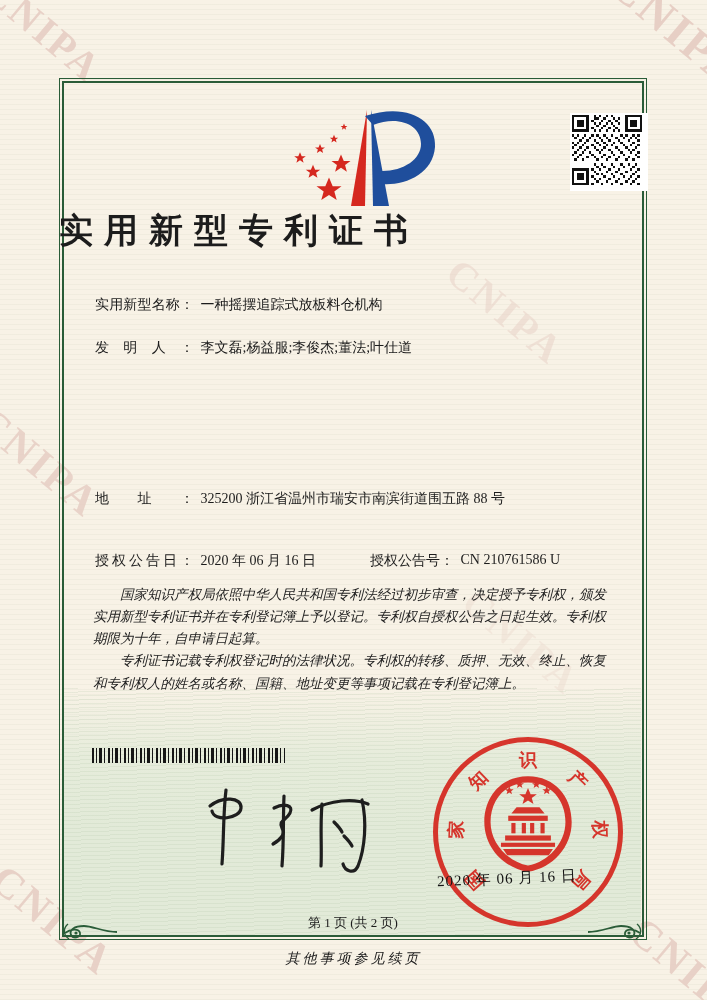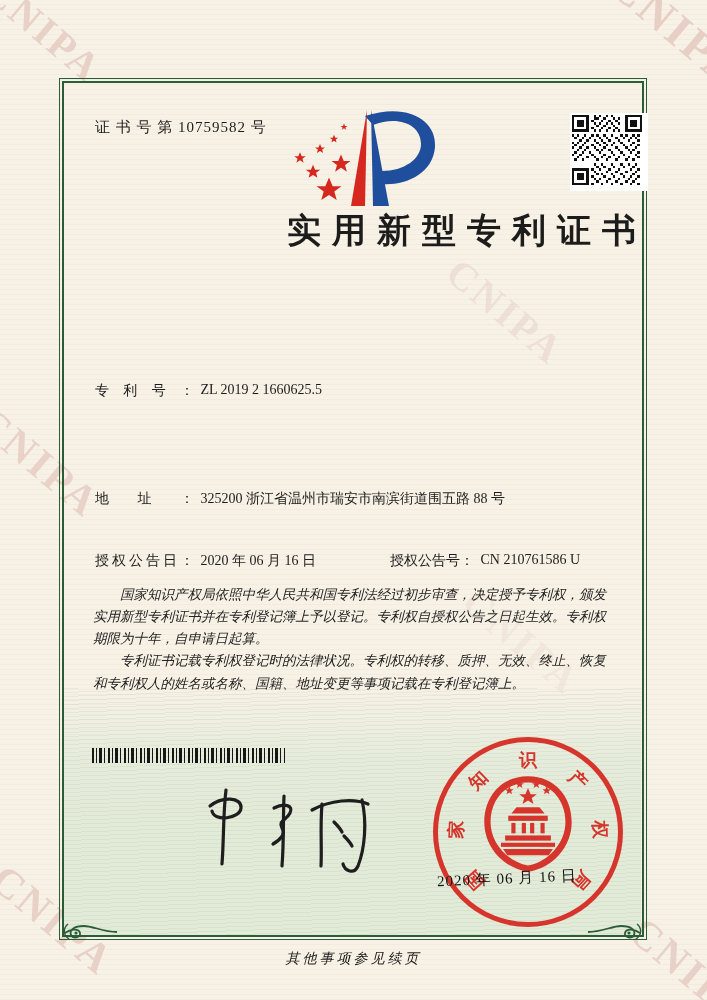--- a/index.html
+++ b/index.html
@@ -36,26 +36,26 @@
   }
   .corner-orn{position:absolute;top:922px;width:58px;height:20px;z-index:3;}
   .corner-orn.left{left:61px;}
   .corner-orn.right{left:586px;transform:scaleX(-1);}
 
   .cert-no{position:absolute;left:95px;top:118px;z-index:3;font-size:15px;letter-spacing:1px;}
   .logo{position:absolute;left:283px;top:102px;width:172px;height:112px;z-index:3;}
   .qr{position:absolute;left:570px;top:113px;width:74px;height:74px;z-index:3;background:#fff;padding:2px;}
   .title{
     position:absolute;left:59px;top:208px;width:588px;z-index:3;
-    text-align:right;font-size:34px;font-weight:bold;letter-spacing:11px;
+    text-align:left;font-size:34px;font-weight:bold;letter-spacing:11px;
   }
   .row{position:absolute;left:95px;z-index:3;font-size:14px;white-space:nowrap;}
   .row .lbl{display:inline-block;width:99px;text-align:justify;text-align-last:justify;vertical-align:top;}
   .row .val{margin-left:3px;}
-  .grant-pair2{position:absolute;left:275px;top:0;white-space:nowrap;margin-left:20px;}
+  .grant-pair2{position:absolute;left:275px;top:0;white-space:nowrap;}
   .body-text{
     position:absolute;left:93px;top:584px;width:524px;z-index:3;
     font-size:13.5px;line-height:1.64;font-style:italic;color:#222;
   }
   .body-text p{margin:0;text-indent:2em;}
   .barcode{position:absolute;left:92px;top:748px;width:193px;height:15px;z-index:3;
     background:repeating-linear-gradient(90deg,#161616 0 2px,transparent 2px 4px,#161616 4px 5px,transparent 5px 7px,#161616 7px 10px,transparent 10px 12px,#161616 12px 13px,transparent 13px 16px);
   }
   .director{position:absolute;left:100px;top:806px;z-index:3;font-size:17px;letter-spacing:3px;}
   .director div{margin-bottom:13px;}
@@ -115,21 +115,20 @@
     </svg>
   </div>
   <div class="corner-orn right">
     <svg viewBox="0 0 58 20" width="58" height="20">
       <path d="M56,10 C42,10 32,4 23,4 C13,4 8,8 10,13 C12,17 20,16 19,11 C18,6 9,7 4,11" fill="none" stroke="#2a5c38" stroke-width="1.8"></path>
       <path d="M7,2 C2,6 2,13 8,17" fill="none" stroke="#2a5c38" stroke-width="1.4"></path>
       <circle cx="15" cy="11" r="1.6" fill="#2a5c38"></circle>
     </svg>
   </div>
 
-  <div class="cert-no">证 书 号 第 10759582 号</div>
 
   <div class="logo">
     <svg viewBox="0 0 172 112" width="172" height="112">
       <path d="M84,8 L68,104 L82,104 Z" fill="#d5281f"></path>
       <path d="M88,8 L90,104 L106,104 Z" fill="#1f4e9c"></path>
       <path d="M82,14 C124,0 154,18 152,45 C150,72 122,84 98,82 L99,69 C121,69 138,57 138,42 C138,23 116,13 90,23 Z" fill="#1f4e9c"></path>
       <use href="#star" transform="translate(46,88) scale(1.25)" fill="#d5281f"></use>
       <use href="#star" transform="translate(30,70) scale(0.72)" fill="#d5281f"></use>
       <use href="#star" transform="translate(58,62) scale(0.95)" fill="#d5281f"></use>
       <use href="#star" transform="translate(17,56) scale(0.58)" fill="#d5281f"></use>
@@ -152,23 +151,27 @@
         <rect x="2" y="2" width="3" height="3"></rect>
           <rect x="24" y="2" width="3" height="3"></rect>
           <rect x="2" y="24" width="3" height="3"></rect>
         <path d="M9 0h1v1h-1zM11 0h1v1h-1zM14 0h1v1h-1zM16 0h1v1h-1zM9 1h2v1h-2zM13 1h1v1h-1zM17 1h1v1h-1zM19 1h1v1h-1zM8 2h1v1h-1zM12 2h1v1h-1zM15 2h1v1h-1zM18 2h1v1h-1zM9 3h1v1h-1zM11 3h1v1h-1zM14 3h1v1h-1zM16 3h1v1h-1zM19 3h1v1h-1zM10 4h1v1h-1zM13 4h1v1h-1zM17 4h1v1h-1zM8 5h1v1h-1zM12 5h1v1h-1zM15 5h1v1h-1zM18 5h1v1h-1zM9 6h1v1h-1zM11 6h1v1h-1zM14 6h1v1h-1zM17 6h1v1h-1zM19 6h1v1h-1zM0 8h1v1h-1zM2 8h1v1h-1zM5 8h1v1h-1zM8 8h1v1h-1zM10 8h1v1h-1zM13 8h1v1h-1zM16 8h1v1h-1zM20 8h1v1h-1zM22 8h1v1h-1zM25 8h1v1h-1zM27 8h1v1h-1zM1 9h1v1h-1zM4 9h1v1h-1zM7 9h1v1h-1zM11 9h1v1h-1zM14 9h1v1h-1zM18 9h1v1h-1zM21 9h1v1h-1zM24 9h1v1h-1zM26 9h1v1h-1zM3 10h1v1h-1zM6 10h1v1h-1zM9 10h1v1h-1zM12 10h1v1h-1zM15 10h1v1h-1zM19 10h1v1h-1zM23 10h1v1h-1zM27 10h1v1h-1zM0 11h1v1h-1zM2 11h1v1h-1zM5 11h1v1h-1zM10 11h1v1h-1zM13 11h1v1h-1zM17 11h1v1h-1zM20 11h1v1h-1zM25 11h1v1h-1zM1 12h1v1h-1zM4 12h1v1h-1zM8 12h1v1h-1zM11 12h1v1h-1zM14 12h1v1h-1zM16 12h1v1h-1zM21 12h1v1h-1zM24 12h1v1h-1zM27 12h1v1h-1zM0 13h1v1h-1zM3 13h1v1h-1zM6 13h1v1h-1zM9 13h1v1h-1zM13 13h1v1h-1zM18 13h1v1h-1zM22 13h1v1h-1zM26 13h1v1h-1zM2 14h1v1h-1zM5 14h1v1h-1zM10 14h1v1h-1zM12 14h1v1h-1zM15 14h1v1h-1zM19 14h1v1h-1zM23 14h1v1h-1zM25 14h1v1h-1zM1 15h1v1h-1zM4 15h1v1h-1zM7 15h1v1h-1zM11 15h1v1h-1zM16 15h1v1h-1zM20 15h1v1h-1zM24 15h1v1h-1zM27 15h1v1h-1zM0 16h1v1h-1zM3 16h1v1h-1zM8 16h1v1h-1zM13 16h1v1h-1zM17 16h1v1h-1zM21 16h1v1h-1zM26 16h1v1h-1zM2 17h1v1h-1zM6 17h1v1h-1zM9 17h1v1h-1zM12 17h1v1h-1zM15 17h1v1h-1zM19 17h1v1h-1zM23 17h1v1h-1zM27 17h1v1h-1zM1 18h1v1h-1zM4 18h1v1h-1zM10 18h1v1h-1zM14 18h1v1h-1zM18 18h1v1h-1zM22 18h1v1h-1zM25 18h1v1h-1zM9 20h1v1h-1zM12 20h1v1h-1zM16 20h1v1h-1zM20 20h1v1h-1zM23 20h1v1h-1zM26 20h1v1h-1zM10 21h1v1h-1zM13 21h1v1h-1zM17 21h1v1h-1zM21 21h1v1h-1zM25 21h1v1h-1zM8 22h1v1h-1zM11 22h1v1h-1zM15 22h1v1h-1zM19 22h1v1h-1zM24 22h1v1h-1zM27 22h1v1h-1zM9 23h1v1h-1zM14 23h1v1h-1zM18 23h1v1h-1zM22 23h1v1h-1zM26 23h1v1h-1zM10 24h1v1h-1zM12 24h1v1h-1zM16 24h1v1h-1zM20 24h1v1h-1zM25 24h1v1h-1zM8 25h1v1h-1zM13 25h1v1h-1zM17 25h1v1h-1zM21 25h1v1h-1zM24 25h1v1h-1zM27 25h1v1h-1zM9 26h1v1h-1zM11 26h1v1h-1zM15 26h1v1h-1zM19 26h1v1h-1zM23 26h1v1h-1zM26 26h1v1h-1zM10 27h1v1h-1zM14 27h1v1h-1zM18 27h1v1h-1zM22 27h1v1h-1zM25 27h1v1h-1zM8 28h1v1h-1zM12 28h1v1h-1zM16 28h1v1h-1zM20 28h1v1h-1zM24 28h1v1h-1zM27 28h1v1h-1z"></path>
       </g>
     </svg>
   </div>
 
   <div class="title">实用新型专利证书</div>
 
-  <div class="row" style="top:382px">
-    <span class="lbl">专利号：</span>
-    <span class="val">ZL 2019 2 1660625.5</span>
+  <div class="row" style="top:296px">
+    <span class="lbl">实用新型名称：</span>
+    <span class="val">一种摇摆追踪式放板料仓机构</span>
+  </div>
+  <div class="row" style="top:339px">
+    <span class="lbl">发明人：</span>
+    <span class="val">李文磊;杨益服;李俊杰;董法;叶仕道</span>
   </div>
   <div class="row" style="top:490px">
     <span class="lbl">地址：</span>
     <span class="val">325200 浙江省温州市瑞安市南滨街道围五路 88 号</span>
   </div>
   <div class="row" style="top:552px;width:520px">
     <span class="lbl">授权公告日：</span>
     <span class="val">2020 年 06 月 16 日</span>
     <span class="grant-pair2">
       <span class="lbl" style="width:84px">授权公告号：</span>
@@ -224,16 +227,17 @@
             <rect x="62" y="49" width="4" height="10"></rect>
           <rect x="28" y="61" width="44" height="5"></rect>
           <rect x="24" y="68" width="52" height="4"></rect>
           <path d="M26,74 L74,74 L70,80 L30,80 Z"></path>
         </g>
       </svg>
     </div>
   </div>
   <div class="seal-date">2020 年 06 月 16 日</div>
 
+  <div class="page-indicator">第 1 页 (共 2 页)</div>
 
   <div class="footer-note">其他事项参见续页</div>
 
 </div>
 
 </body></html>

